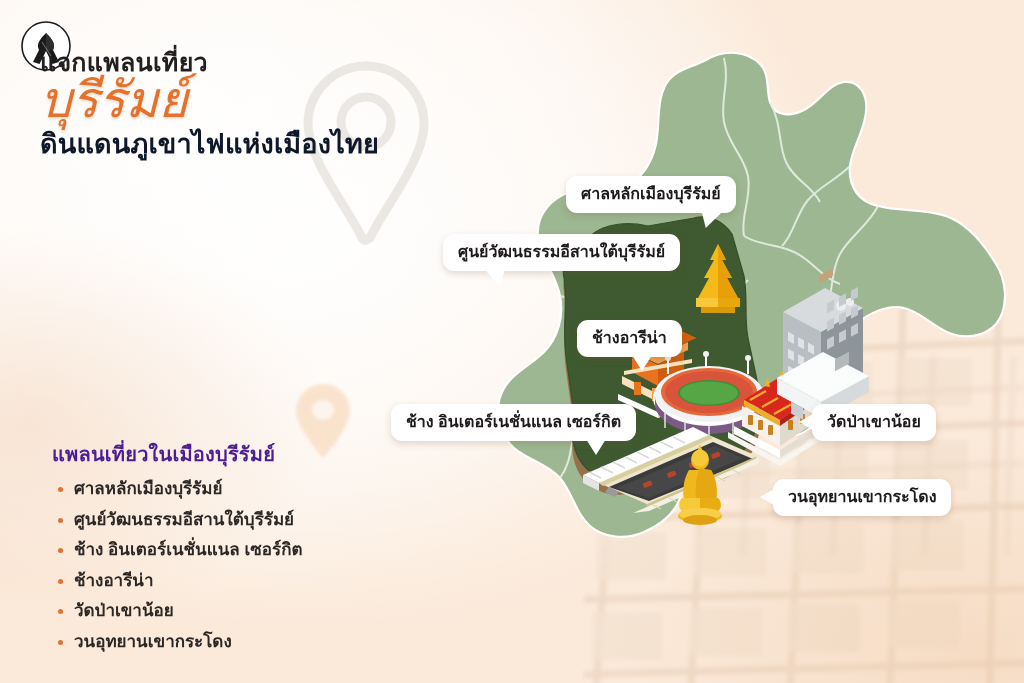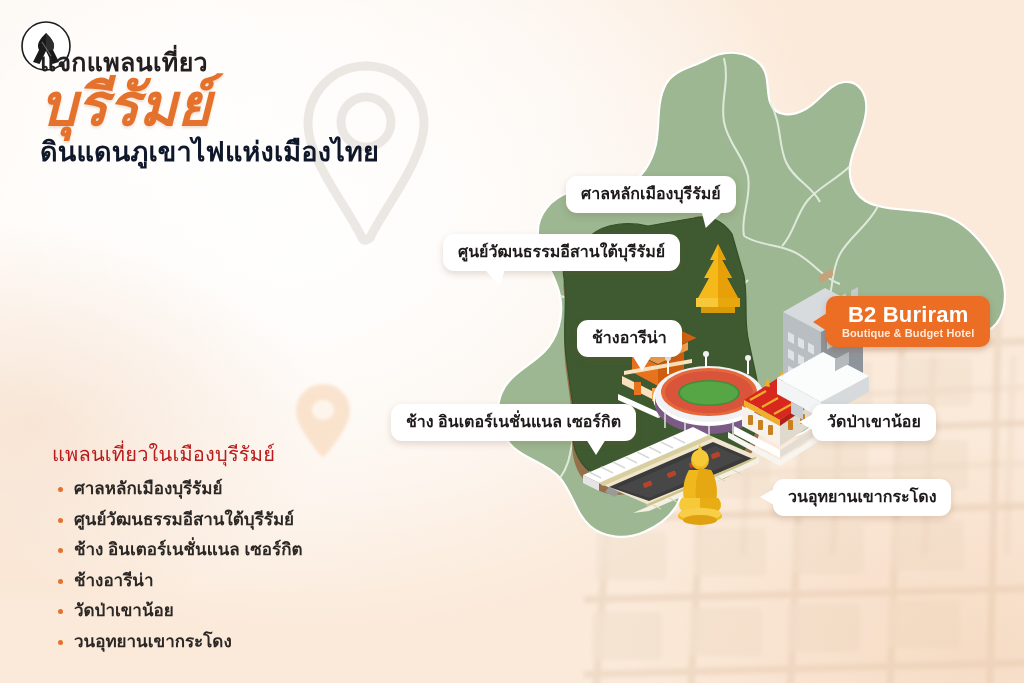--- a/index.html
+++ b/index.html
@@ -87,22 +87,22 @@
     text-align: left;
   }
   .kicker {
     font-size: 25px;
     font-weight: 700;
     color: #231f20;
     letter-spacing: .3px;
     line-height: 1.15;
   }
   .bigtitle {
-    font-size: 58px;
-    font-weight: 700;
+    font-size: 50px;
+    font-weight: 400;
     color: #e4712c;
     line-height: 1.02;
     margin-top: -2px;
     text-shadow: 0 2px 3px rgba(180,110,60,.22);
     font-style: italic;
   }
   .subtitle {
     font-size: 27px;
     font-weight: 700;
     color: #0f172a;
@@ -112,22 +112,22 @@
   }
 
   
   .planlist {
     position: absolute;
     left: 52px; top: 438px;
     width: 330px;
   }
   .planlist-title {
     font-size: 20px;
-    font-weight: 400;
-    color: #b91c1c;
+    font-weight: 700;
+    color: #4c1d95;
     margin-bottom: 9px;
     letter-spacing: .2px;
   }
   .planlist ul { list-style: none; }
   .planlist li {
     position: relative;
     font-size: 17px;
     font-weight: 600;
     color: #2b2725;
     padding-left: 22px;
@@ -588,19 +588,14 @@
   <div class="callout" id="co-temple">
     <span>วัดป่าเขาน้อย</span>
     <span class="tail tail-left"></span>
   </div>
 
   <div class="callout" id="co-park">
     <span>วนอุทยานเขากระโดง</span>
     <span class="tail tail-left"></span>
   </div>
 
-  <div class="hotel-badge">
-    <span class="tail-h"></span>
-    <div class="hotel-name">B2 Buriram</div>
-    <div class="hotel-sub">Boutique &amp; Budget Hotel</div>
-  </div>
 
 </div>
 
 </body></html>

